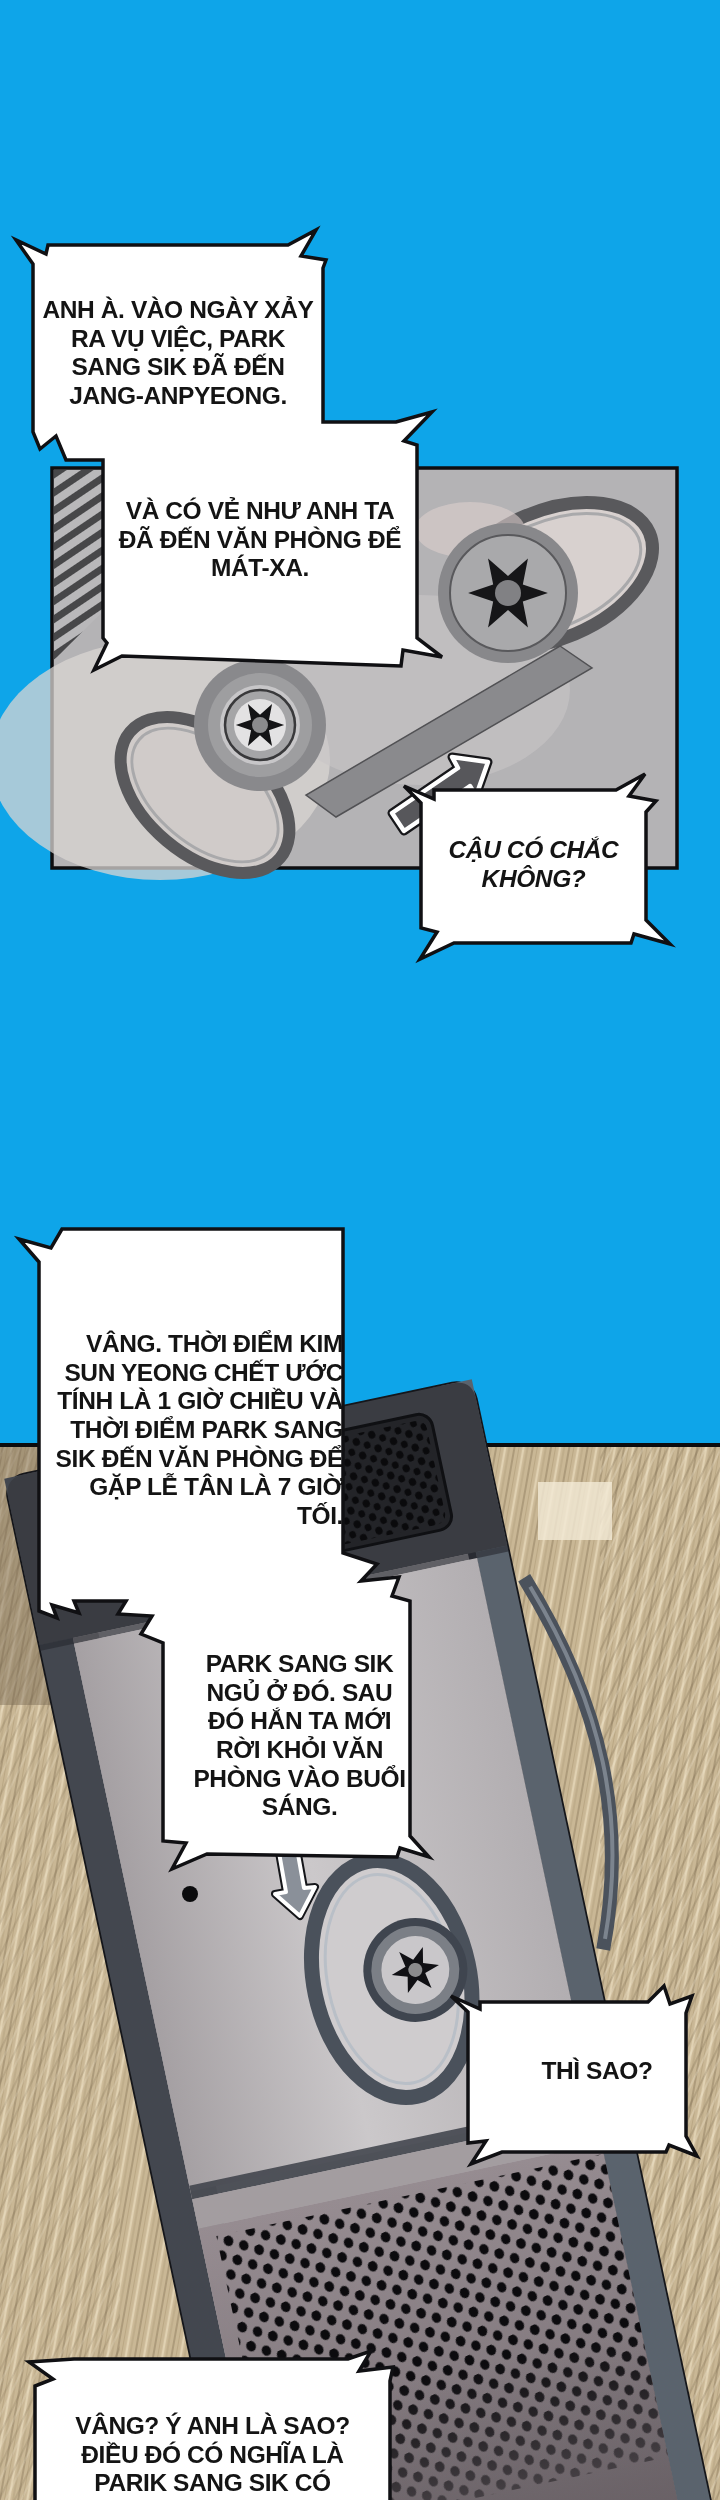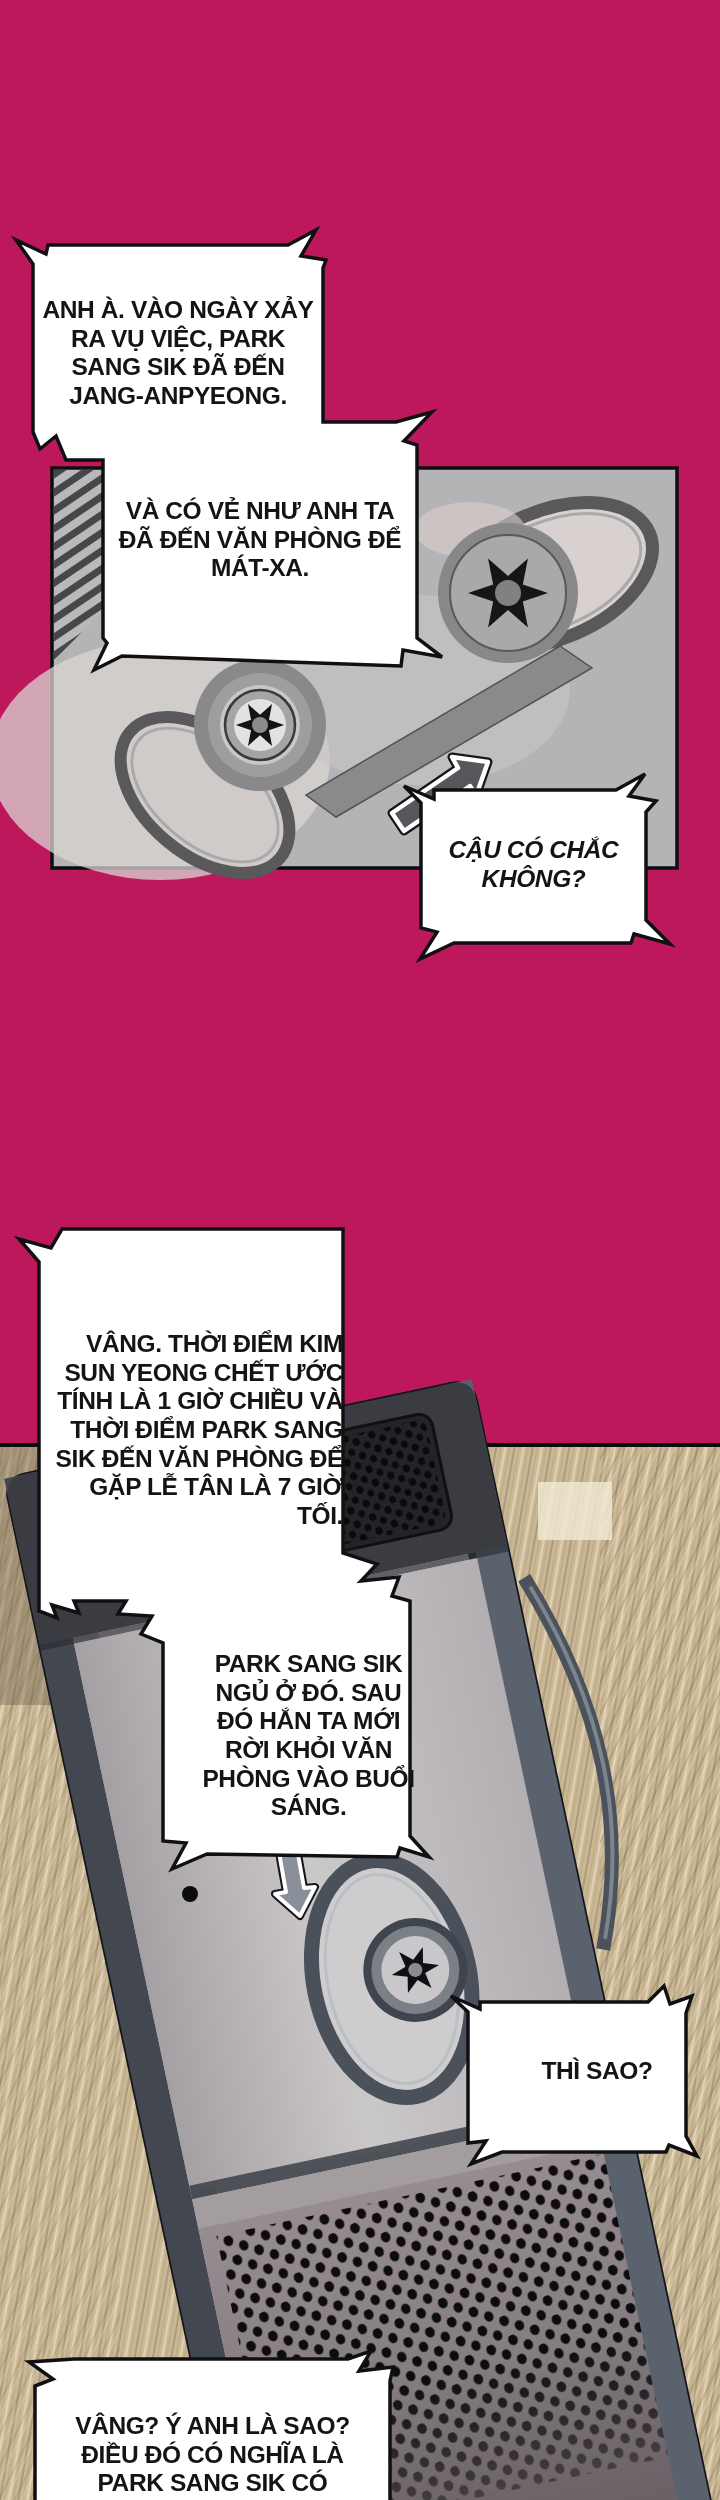--- a/index.html
+++ b/index.html
@@ -1,18 +1,18 @@
 <!DOCTYPE html>
 <html><head>
 <meta charset="utf-8">
 <style>
   html,body{margin:0;padding:0;background:#ffffff;}
   .page{
     position:relative;width:720px;height:2500px;margin:0 auto;
-    background:#be185d;overflow:hidden;
+    background:#0ea5e9;overflow:hidden;
     font-family:"Liberation Sans","DejaVu Sans",sans-serif;
   }
   .art{position:absolute;left:0;top:0;}
   .btxt{
     position:absolute;
     color:#141414;
     font-weight:700;
     font-size:24.5px;
     line-height:1.17;
     letter-spacing:-0.4px;
@@ -202,24 +202,24 @@
 MÁT-XA.</div>
 <div class="btxt" style="left:421px;top:836px;width:225px;font-style:italic;">CẬU CÓ CHẮC
 KHÔNG?</div>
 <div class="btxt" style="left:39px;top:1330px;width:304px;text-align:right;">VÂNG. THỜI ĐIỂM KIM
 SUN YEONG CHẾT ƯỚC
 TÍNH LÀ 1 GIỜ CHIỀU VÀ
 THỜI ĐIỂM PARK SANG
 SIK ĐẾN VĂN PHÒNG ĐỂ
 GẶP LỄ TÂN LÀ 7 GIỜ
 TỐI.</div>
-<div class="btxt" style="left:163px;top:1650px;width:291px;">PARK SANG SIK
+<div class="btxt" style="left:154px;top:1650px;width:291px;">PARK SANG SIK
 NGỦ Ở ĐÓ. SAU
 ĐÓ HẮN TA MỚI
 RỜI KHỎI VĂN
 PHÒNG VÀO BUỔI
 SÁNG.</div>
 <div class="btxt" style="left:468px;top:2057px;width:258px;">THÌ SAO?</div>
 <div class="btxt" style="left:35px;top:2412px;width:355px;">VÂNG? Ý ANH LÀ SAO?
 ĐIỀU ĐÓ CÓ NGHĨA LÀ
-PARK SANG SIK CÓ</div>
+PARIK SANG SIK CÓ</div>
 
 </div>
 
 </body></html>

